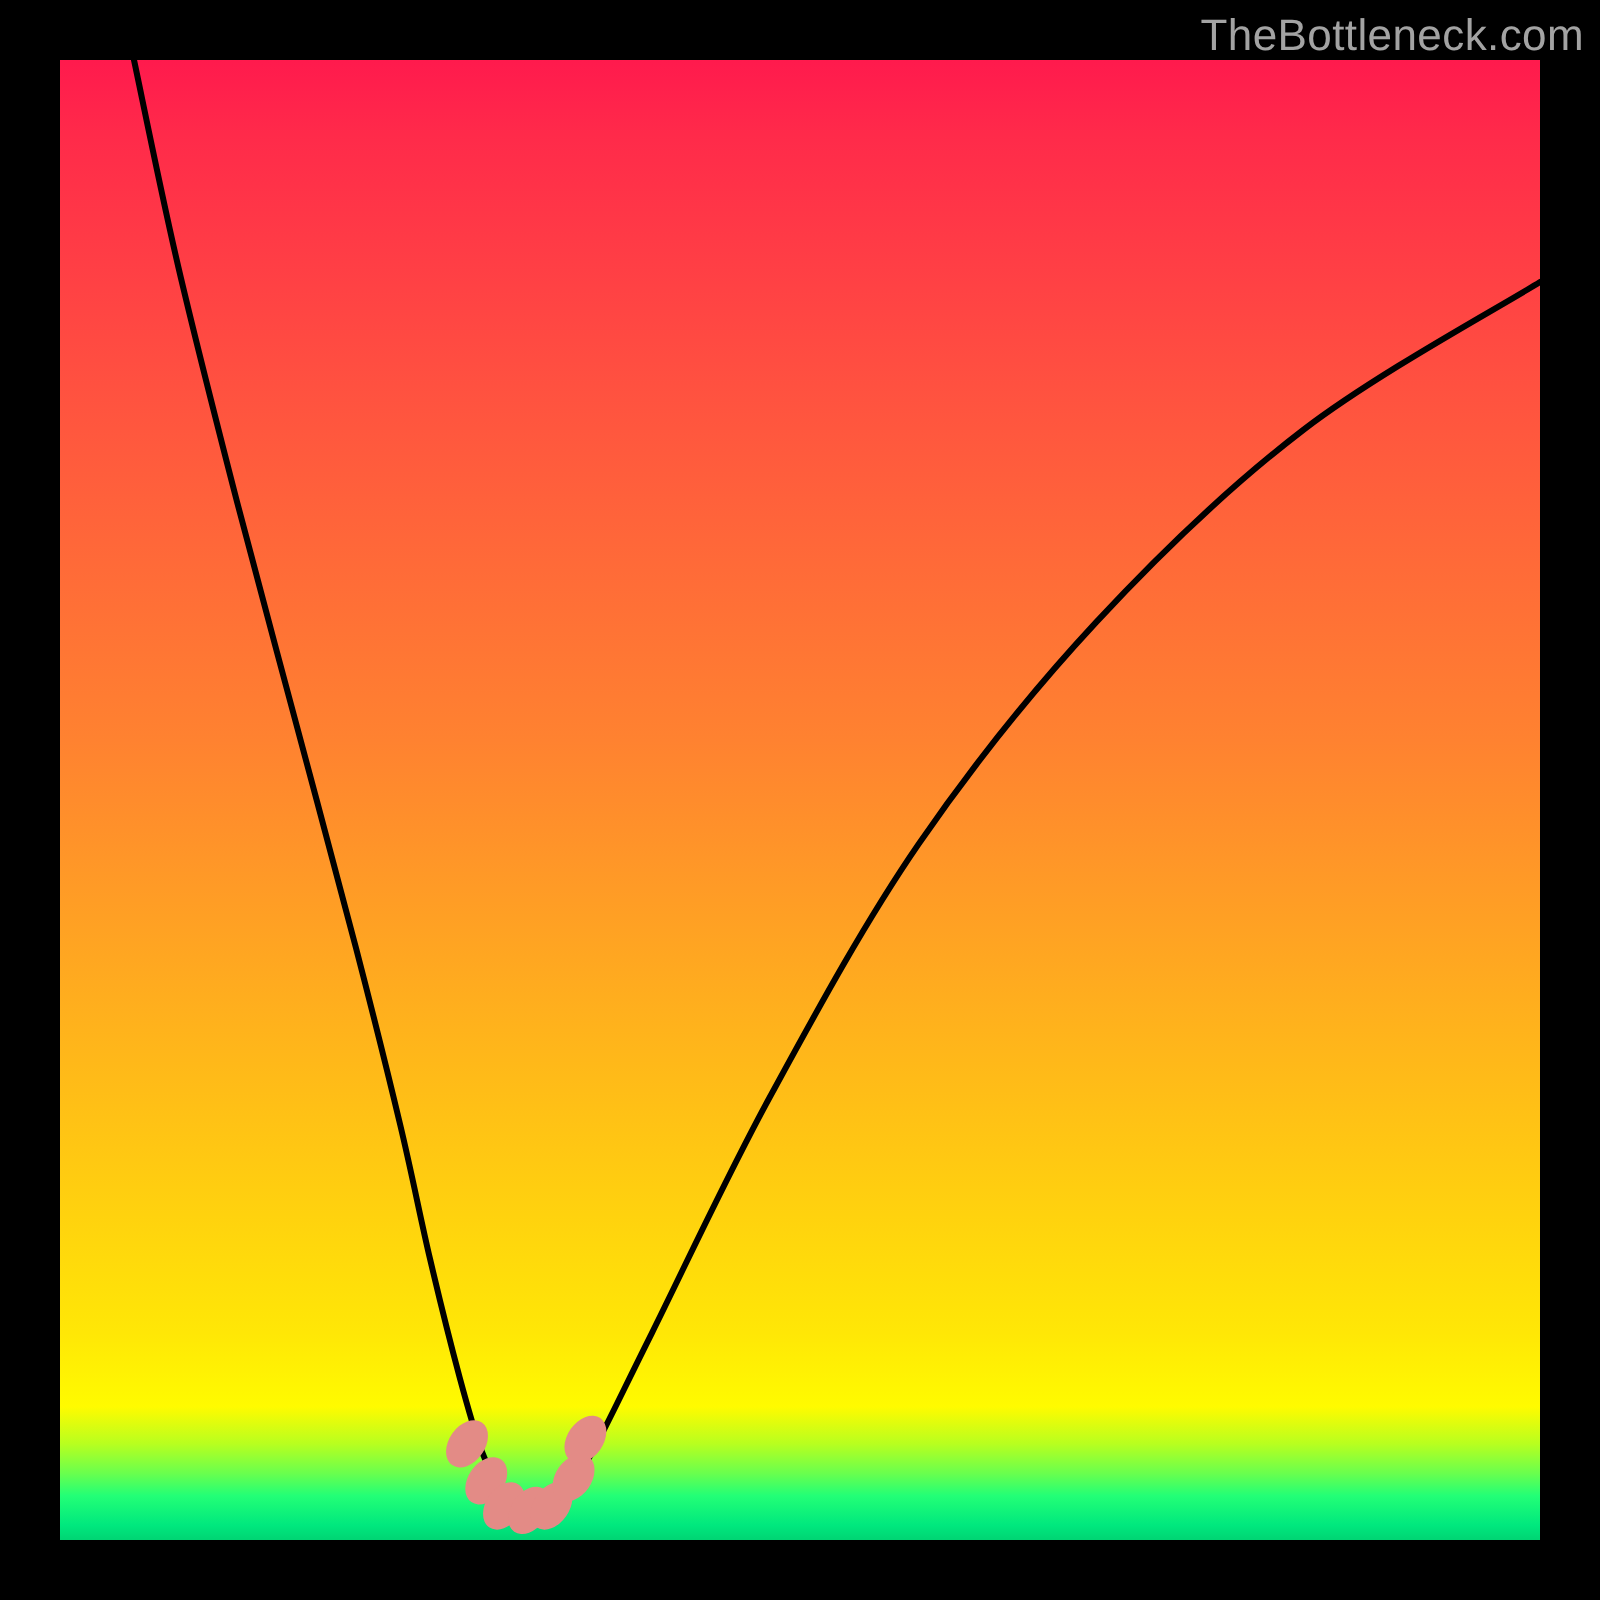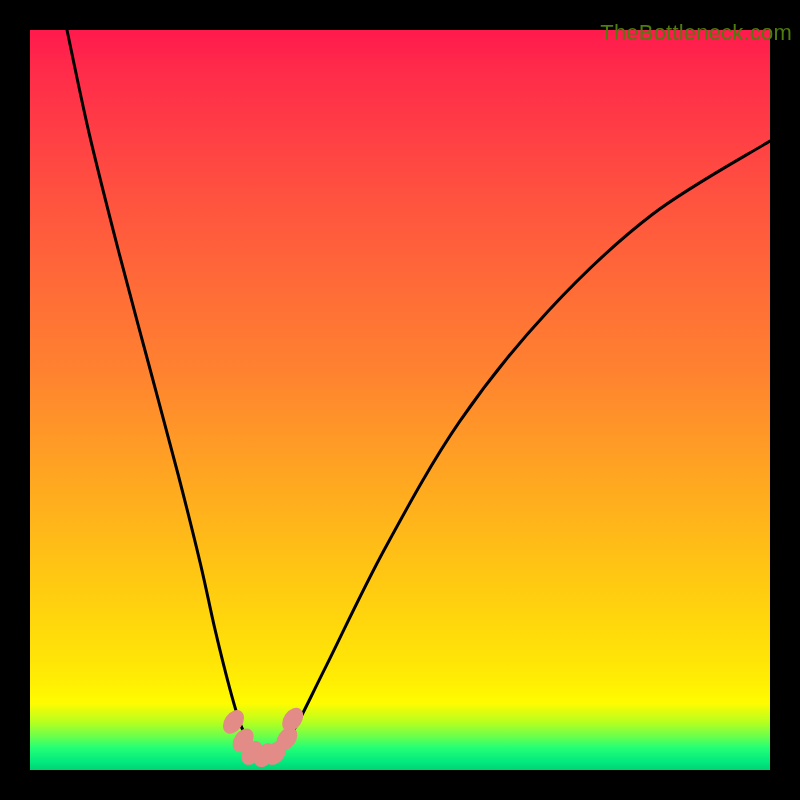--- a/index.html
+++ b/index.html
@@ -15,21 +15,21 @@
      #ffb41b 66%,
      #ffd20e 78%,
      #ffe706 86%,
      #fffb00 91%,
      #b8ff1f 93.5%,
      #69ff4e 95.5%,
      #23ff76 97%,
      #00e87e 99%,
      #00d473 100%)}
   svg.curve{position:absolute;left:30px;top:30px;width:740px;height:740px;overflow:visible}
-  .watermark{position:absolute;top:20px;right:8px;color:#4d7c0f;font-size:22px;letter-spacing:.2px}
+  .watermark{position:absolute;top:5px;right:8px;color:#a3a3a3;font-size:22px;letter-spacing:.2px}
 </style>
 </head>
 <body>
 
 <div class="frame">
   <div class="plot"></div>
   <svg class="curve" viewBox="0 0 740 740">
     <g id="curve-group">
         <path d="M 37 0 C 40.7 17.26666666666667, 50.56666666666667 66.60000000000002, 59.2 103.60000000000002 C 67.83333333333334 140.60000000000002, 78.93333333333334 183.76666666666668, 88.8 222 C 98.66666666666666 260.23333333333335, 108.53333333333333 295.99999999999994, 118.4 332.99999999999994 C 128.26666666666668 369.99999999999994, 139.36666666666667 410.7, 148 444 C 156.63333333333333 477.3, 164.03333333333336 506.9, 170.20000000000002 532.8 C 176.36666666666667 558.6999999999999, 180.06666666666666 578.4333333333333, 185 599.4 C 189.93333333333334 620.3666666666667, 195.48333333333335 642.5666666666667, 199.8 658.6 C 204.11666666666667 674.6333333333333, 207.2 685.7333333333333, 210.89999999999998 695.6 C 214.59999999999997 705.4666666666667, 218.91666666666666 712.8666666666666, 222 717.8 C 225.08333333333334 722.7333333333333, 226.93333333333334 723.9666666666667, 229.4 725.2 C 231.86666666666667 726.4333333333334, 234.33333333333334 725.4466666666667, 236.8 725.2 C 239.26666666666668 724.9533333333334, 241.73333333333335 724.9533333333334, 244.20000000000002 723.72 C 246.66666666666669 722.4866666666667, 247.90000000000003 722.4866666666667, 251.60000000000002 717.8 C 255.3 713.1133333333332, 259 709.1666666666667, 266.4 695.6 C 273.79999999999995 682.0333333333333, 281.2 666, 296 636.4 C 310.8 606.8, 333 558.7, 355.2 518 C 377.4 477.3, 402.06666666666666 431.66666666666674, 429.2 392.20000000000005 C 456.3333333333333 352.73333333333335, 485.93333333333334 315.73333333333335, 518 281.2 C 550.0666666666667 246.66666666666666, 584.6 213.36666666666667, 621.6 185 C 658.6 156.63333333333333, 720.2666666666667 123.33333333333333, 740 111" fill="none" stroke="#000" stroke-width="3" stroke-linecap="round"></path>
       </g>

